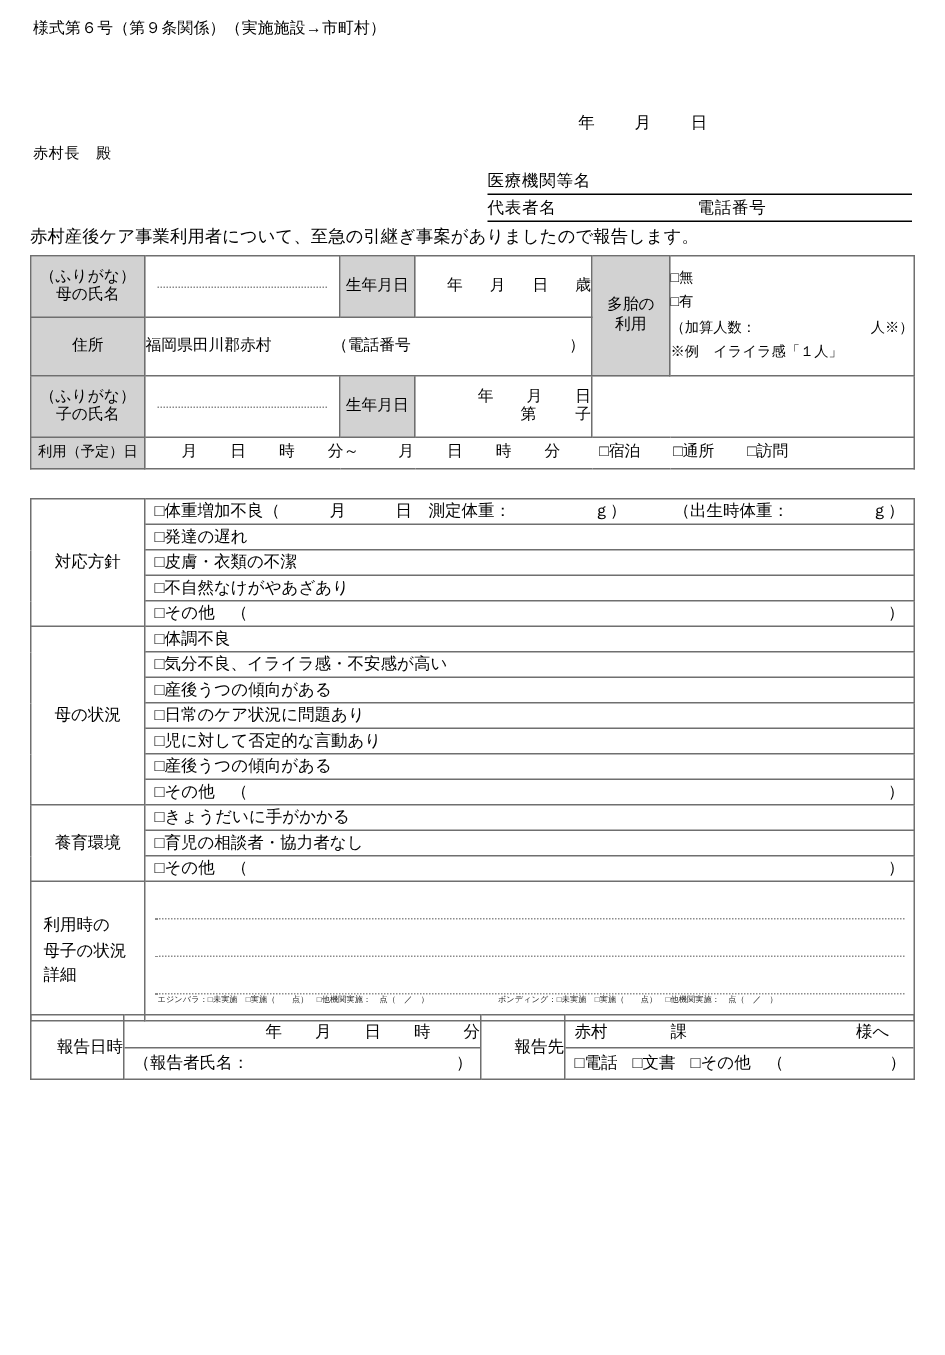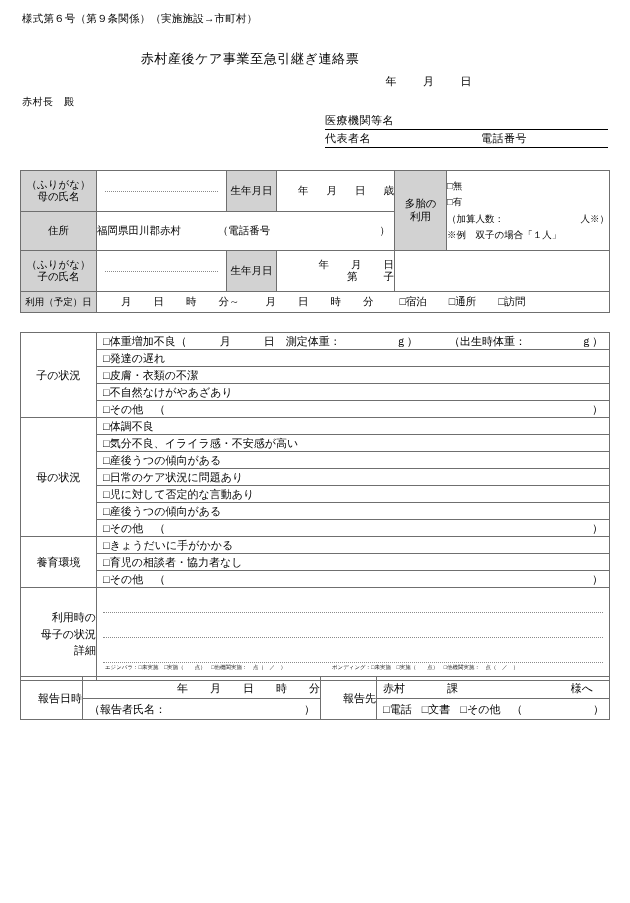--- a/index.html
+++ b/index.html
@@ -72,21 +72,21 @@
     height: 17px;
     position: relative;
     font-size: 11px;
   }
   .org-row .lab {
     position: absolute;
     bottom: 1px;
     letter-spacing: 0.5px;
   }
   .org-row .lab.l1 { left: 0; font-family: Liberation Mono, monospace; }
-  .org-row .lab.l2 { left: 140px; margin-left: 16px; }
+  .org-row .lab.l2 { left: 140px; }
 
   .intro {
     position: absolute;
     left: 20px;
     top: 150px;
     font-size: 11.5px;
     letter-spacing: 0.1px;
     white-space: nowrap;
   }
 
@@ -106,21 +106,21 @@
   .ctr { text-align: right; }
   .pad { padding: 0 5px; }
 
   
   .t1 {
     position: absolute;
     left: 20px;
     top: 170px;
     width: 589px;
   }
-  .t1 table { width: 589px; }
+  .t1 table { width: 589px; font-family: Liberation Mono, monospace; }
   .two-line { line-height: 1.55; }
   .dotted-fill {
     border-bottom: 1px dotted #8a8a8a;
     height: 1px;
     margin: 0 8px;
   }
 
   
   .run span { display: inline-block; }
   .g10 { margin-right: 10px; }
@@ -200,38 +200,38 @@
     letter-spacing: 0.2px;
   }
 </style>
 </head>
 <body>
 
 <div class="page">
 
   <div class="form-no">様式第６号（第９条関係）（実施施設→市町村）</div>
 
-  <div class="doc-title">赤村産後ケア事業至急引継ぎ連絡票</div>
 
   <div class="date-line">
     <span class="y">年</span><span class="m">月</span><span class="d">日</span>
   </div>
 
   <div class="addressee">赤村長　殿</div>
 
   <div class="org-block">
     <div class="org-row">
       <span class="lab l1">医療機関等名</span>
     </div>
     <div class="org-row">
       <span class="lab l1">代表者名</span>
       <span class="lab l2">電話番号</span>
     </div>
   </div>
 
+  <div class="intro">赤村産後ケア事業利用者について、至急の引継ぎ事案がありましたので報告します。</div>
 
   <div class="t1">
     <table class="frm">
       <colgroup>
         <col style="width:76px">
         <col style="width:130px">
         <col style="width:50px">
         <col style="width:118px">
         <col style="width:52px">
         <col style="width:163px">
@@ -254,21 +254,21 @@
           <div>多胎の</div>
           <div>利用</div>
         </td>
         <td rowspan="2" class="pad" style="line-height:1.72;font-size:9.5px">
           <div>□無</div>
           <div>□有</div>
           <div>
             <span>（加算人数：</span>
             <span style="float:right">人※）</span>
           </div>
-          <div>※例　双子の場合「１人」</div>
+          <div>※例　イライラ感「１人」</div>
         </td>
       </tr>
 
       <tr>
         <td class="sh" style="height:38px">住所</td>
         <td colspan="3" class="pad">
           <span style="display:inline-block;width:118px">福岡県田川郡赤村</span>
           <span>（電話番号</span>
           <span style="float:right;margin-right:4px">）</span>
         </td>
@@ -306,21 +306,21 @@
 
   <div class="t2">
     <table class="frm">
       <colgroup>
         <col style="width:76px">
         <col style="width:513px">
       </colgroup>
 
       <tbody>
           <tr>
-        <td class="rowlab" rowspan="5">子の状況</td>
+        <td class="rowlab" rowspan="5">対応方針</td>
         <td class="opt">
           <span>□体重増加不良（　　　月　　　日　測定体重：　　　　　ｇ）</span>
           <span class="tail">（出生時体重：　　　　　ｇ）</span>
         </td>
       </tr>
       <tr>
         <td class="opt">□発達の遅れ</td>
       </tr>
       <tr>
         <td class="opt">□皮膚・衣類の不潔</td>
@@ -369,21 +369,21 @@
         <td class="opt">□育児の相談者・協力者なし</td>
       </tr>
       <tr>
         <td class="opt">
           <span>□その他　（</span>
           <span class="tail">）</span>
         </td>
       </tr>
 
       <tr>
-        <td class="rowlab" style="height:92px;text-align:right;padding-left:8px;line-height:1.5">
+        <td class="rowlab" style="height:92px;text-align:left;padding-left:8px;line-height:1.5">
           <div>利用時の</div>
           <div>母子の状況</div>
           <div>詳細</div>
         </td>
         <td style="vertical-align:top">
           <div class="detail-lines">
             <div class="dline"></div>
             <div class="dline"></div>
             <div class="dline"></div>
             <div class="scale-row">

